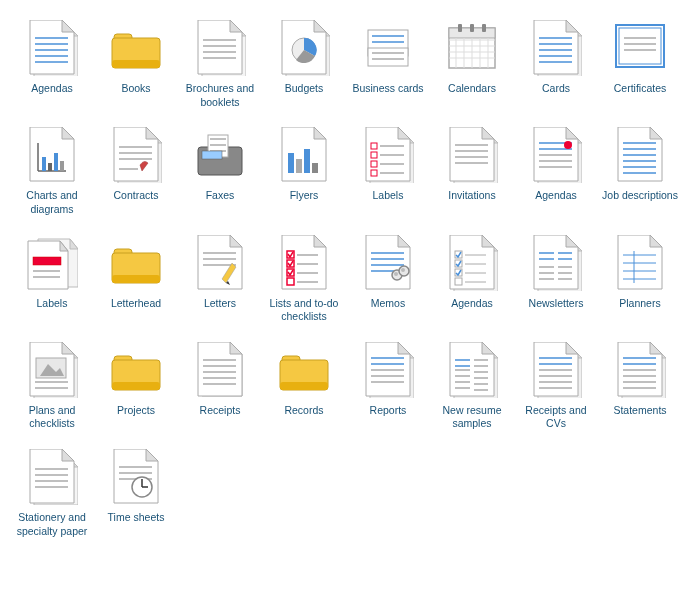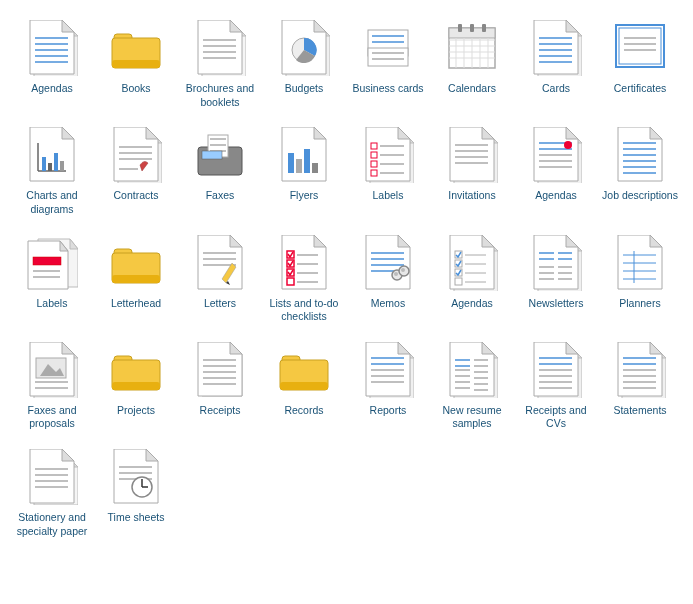--- a/index.html
+++ b/index.html
@@ -424,21 +424,21 @@
           <polygon points="8,4 40,4 52,16 52,58 8,58" fill="#f0f0f0" stroke="#bbb" stroke-width="1"></polygon>
           <polygon points="40,4 40,16 52,16" fill="#ddd" stroke="#bbb" stroke-width="1"></polygon>
           <polygon points="4,0 36,0 48,12 48,54 4,54" fill="white" stroke="#aaa" stroke-width="1"></polygon>
           <polygon points="36,0 36,12 48,12" fill="#ddd" stroke="#aaa" stroke-width="1"></polygon>
           <rect x="10" y="16" width="30" height="20" fill="#e8e8e8" stroke="#aaa" stroke-width="1"></rect>
           <polygon points="14,34 22,22 30,30 34,26 38,34" fill="#aaa"></polygon>
           <line x1="9" y1="40" x2="42" y2="40" stroke="#aaa" stroke-width="1.5"></line>
           <line x1="9" y1="46" x2="42" y2="46" stroke="#aaa" stroke-width="1.5"></line>
         </svg>
       </div>
-      <div class="label">Faxes and proposals</div>
+      <div class="label">Plans and checklists</div>
     </div>
     <div class="item">
       <div class="icon-area">
         <svg width="52" height="56" viewBox="0 0 52 56">
           <rect x="4" y="14" width="18" height="7" rx="3" fill="#f5c842" stroke="#c9a020" stroke-width="1"></rect>
           <rect x="2" y="18" width="48" height="30" rx="3" fill="#f5c842" stroke="#c9a020" stroke-width="1"></rect>
           <rect x="2" y="40" width="48" height="8" rx="3" fill="#e8b010"></rect>
         </svg>
       </div>
       <div class="label">Projects</div>

